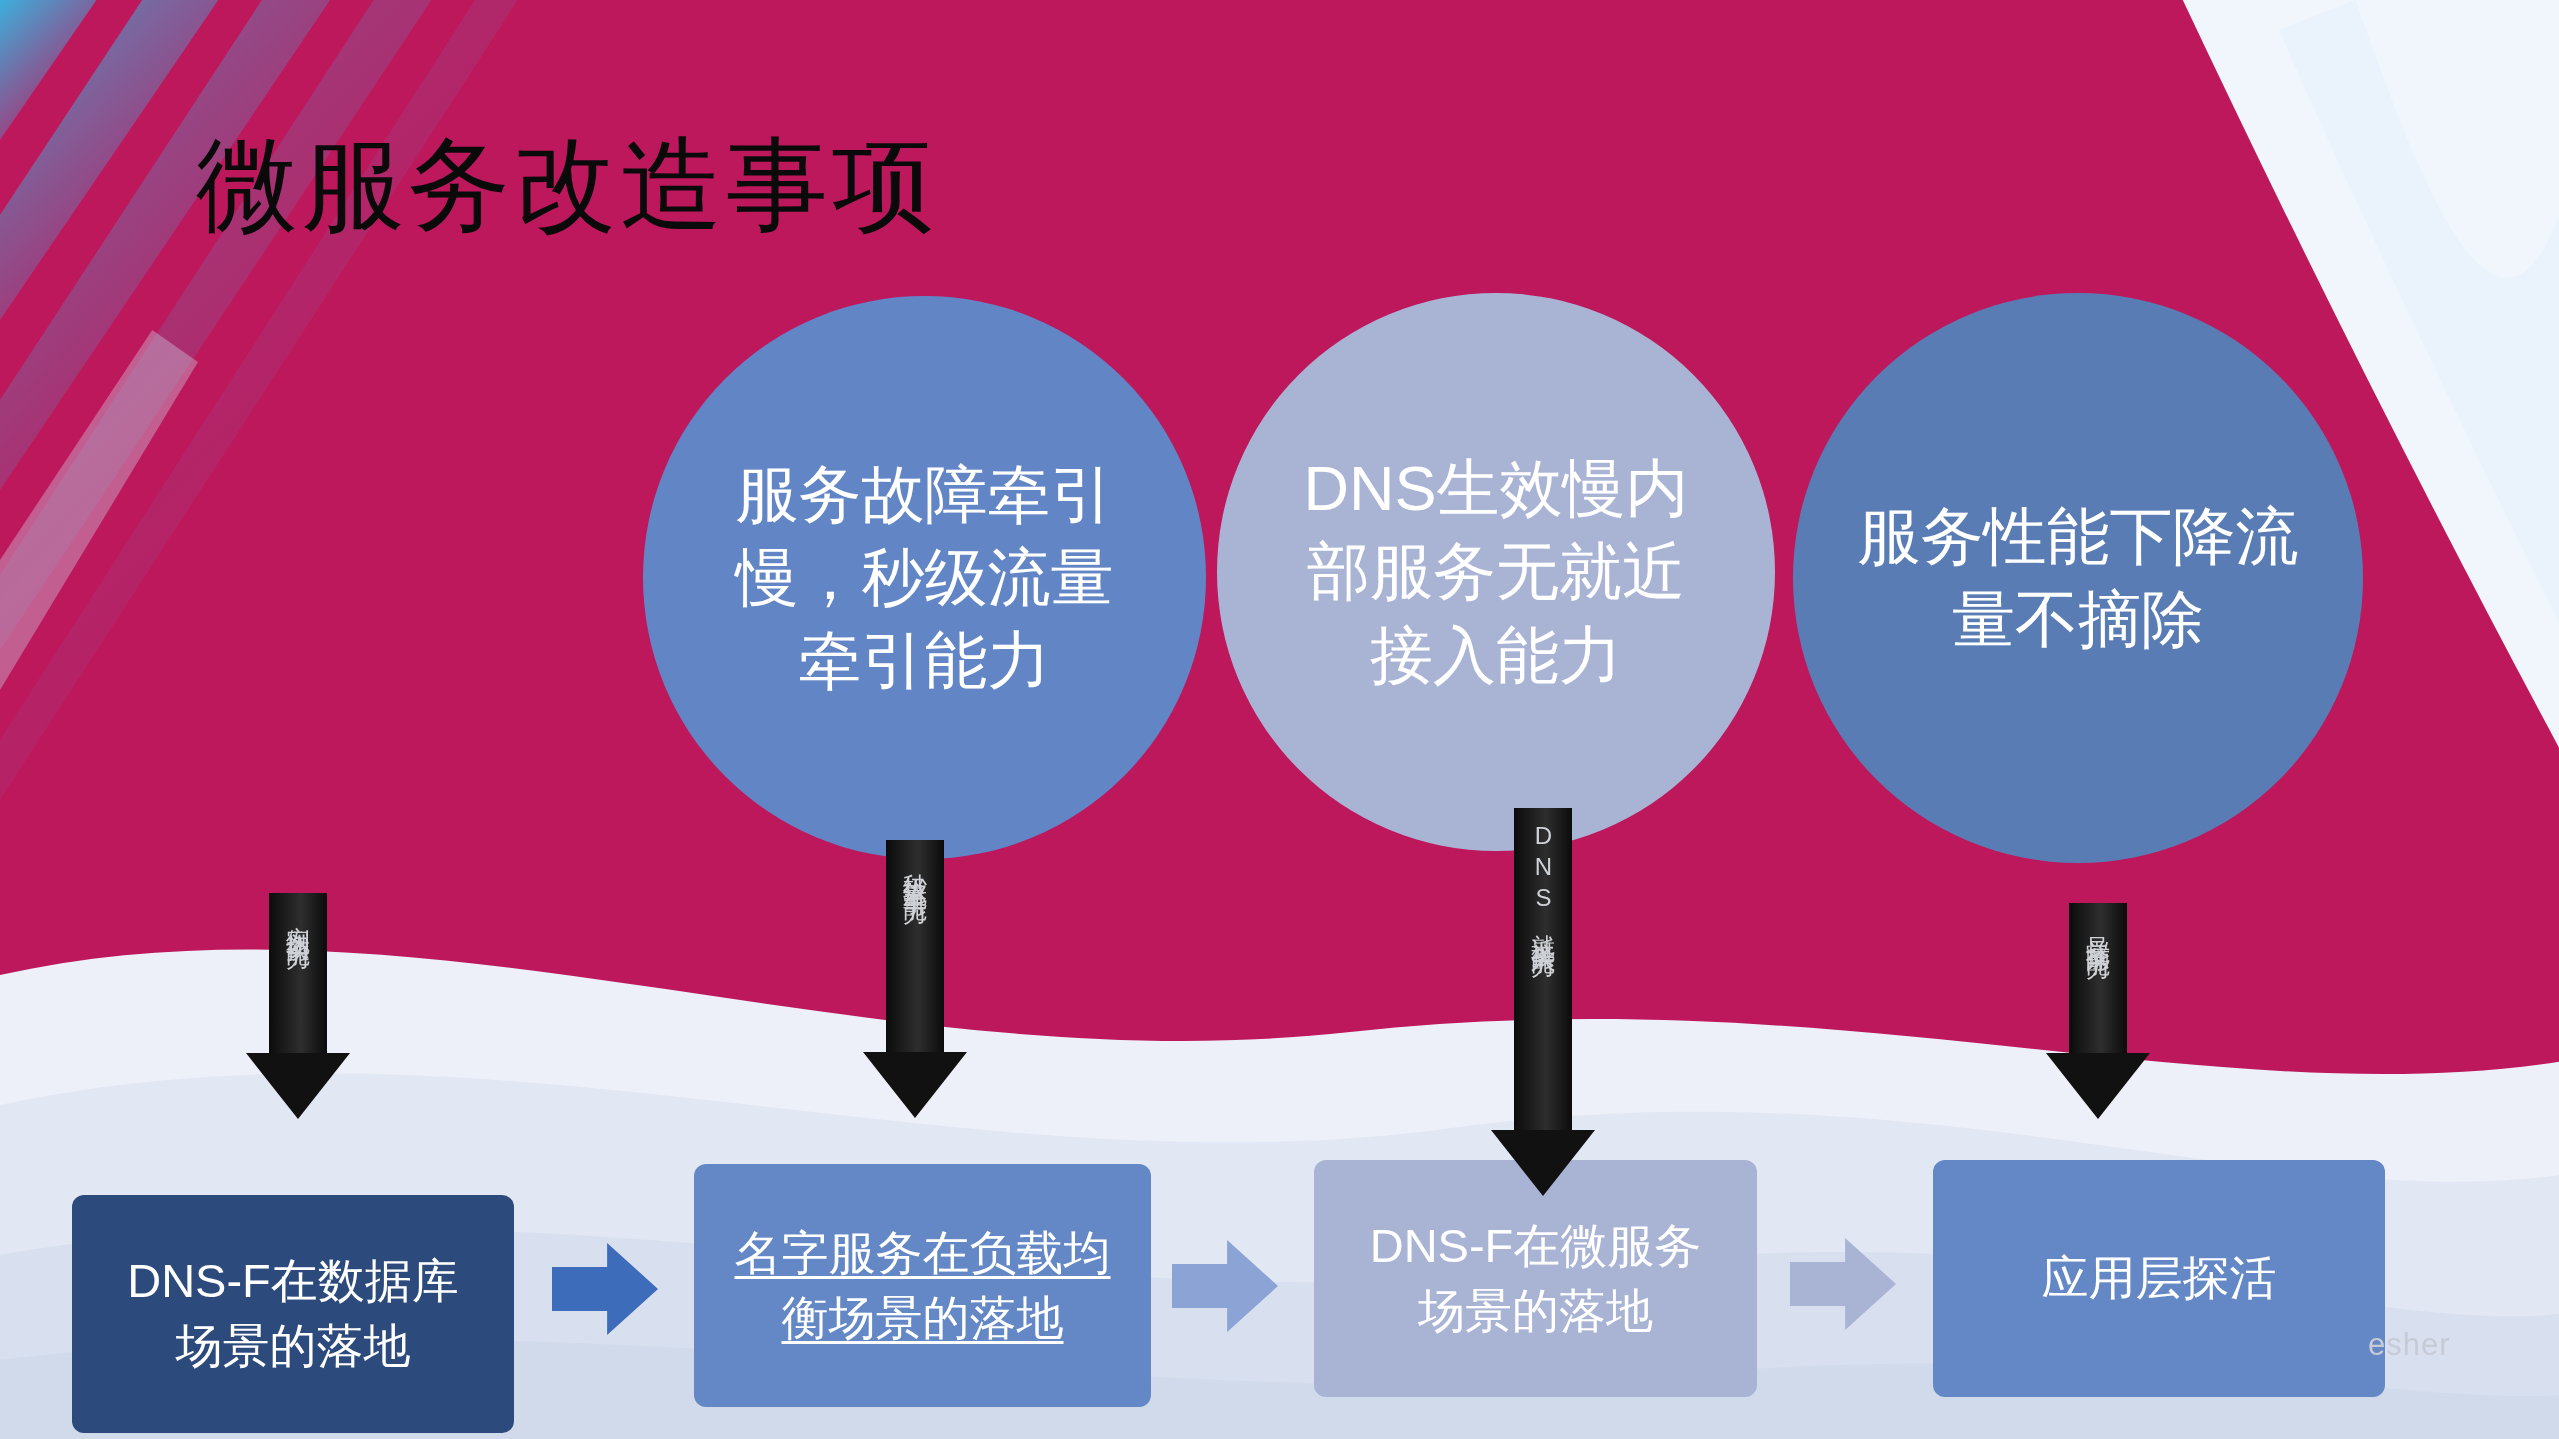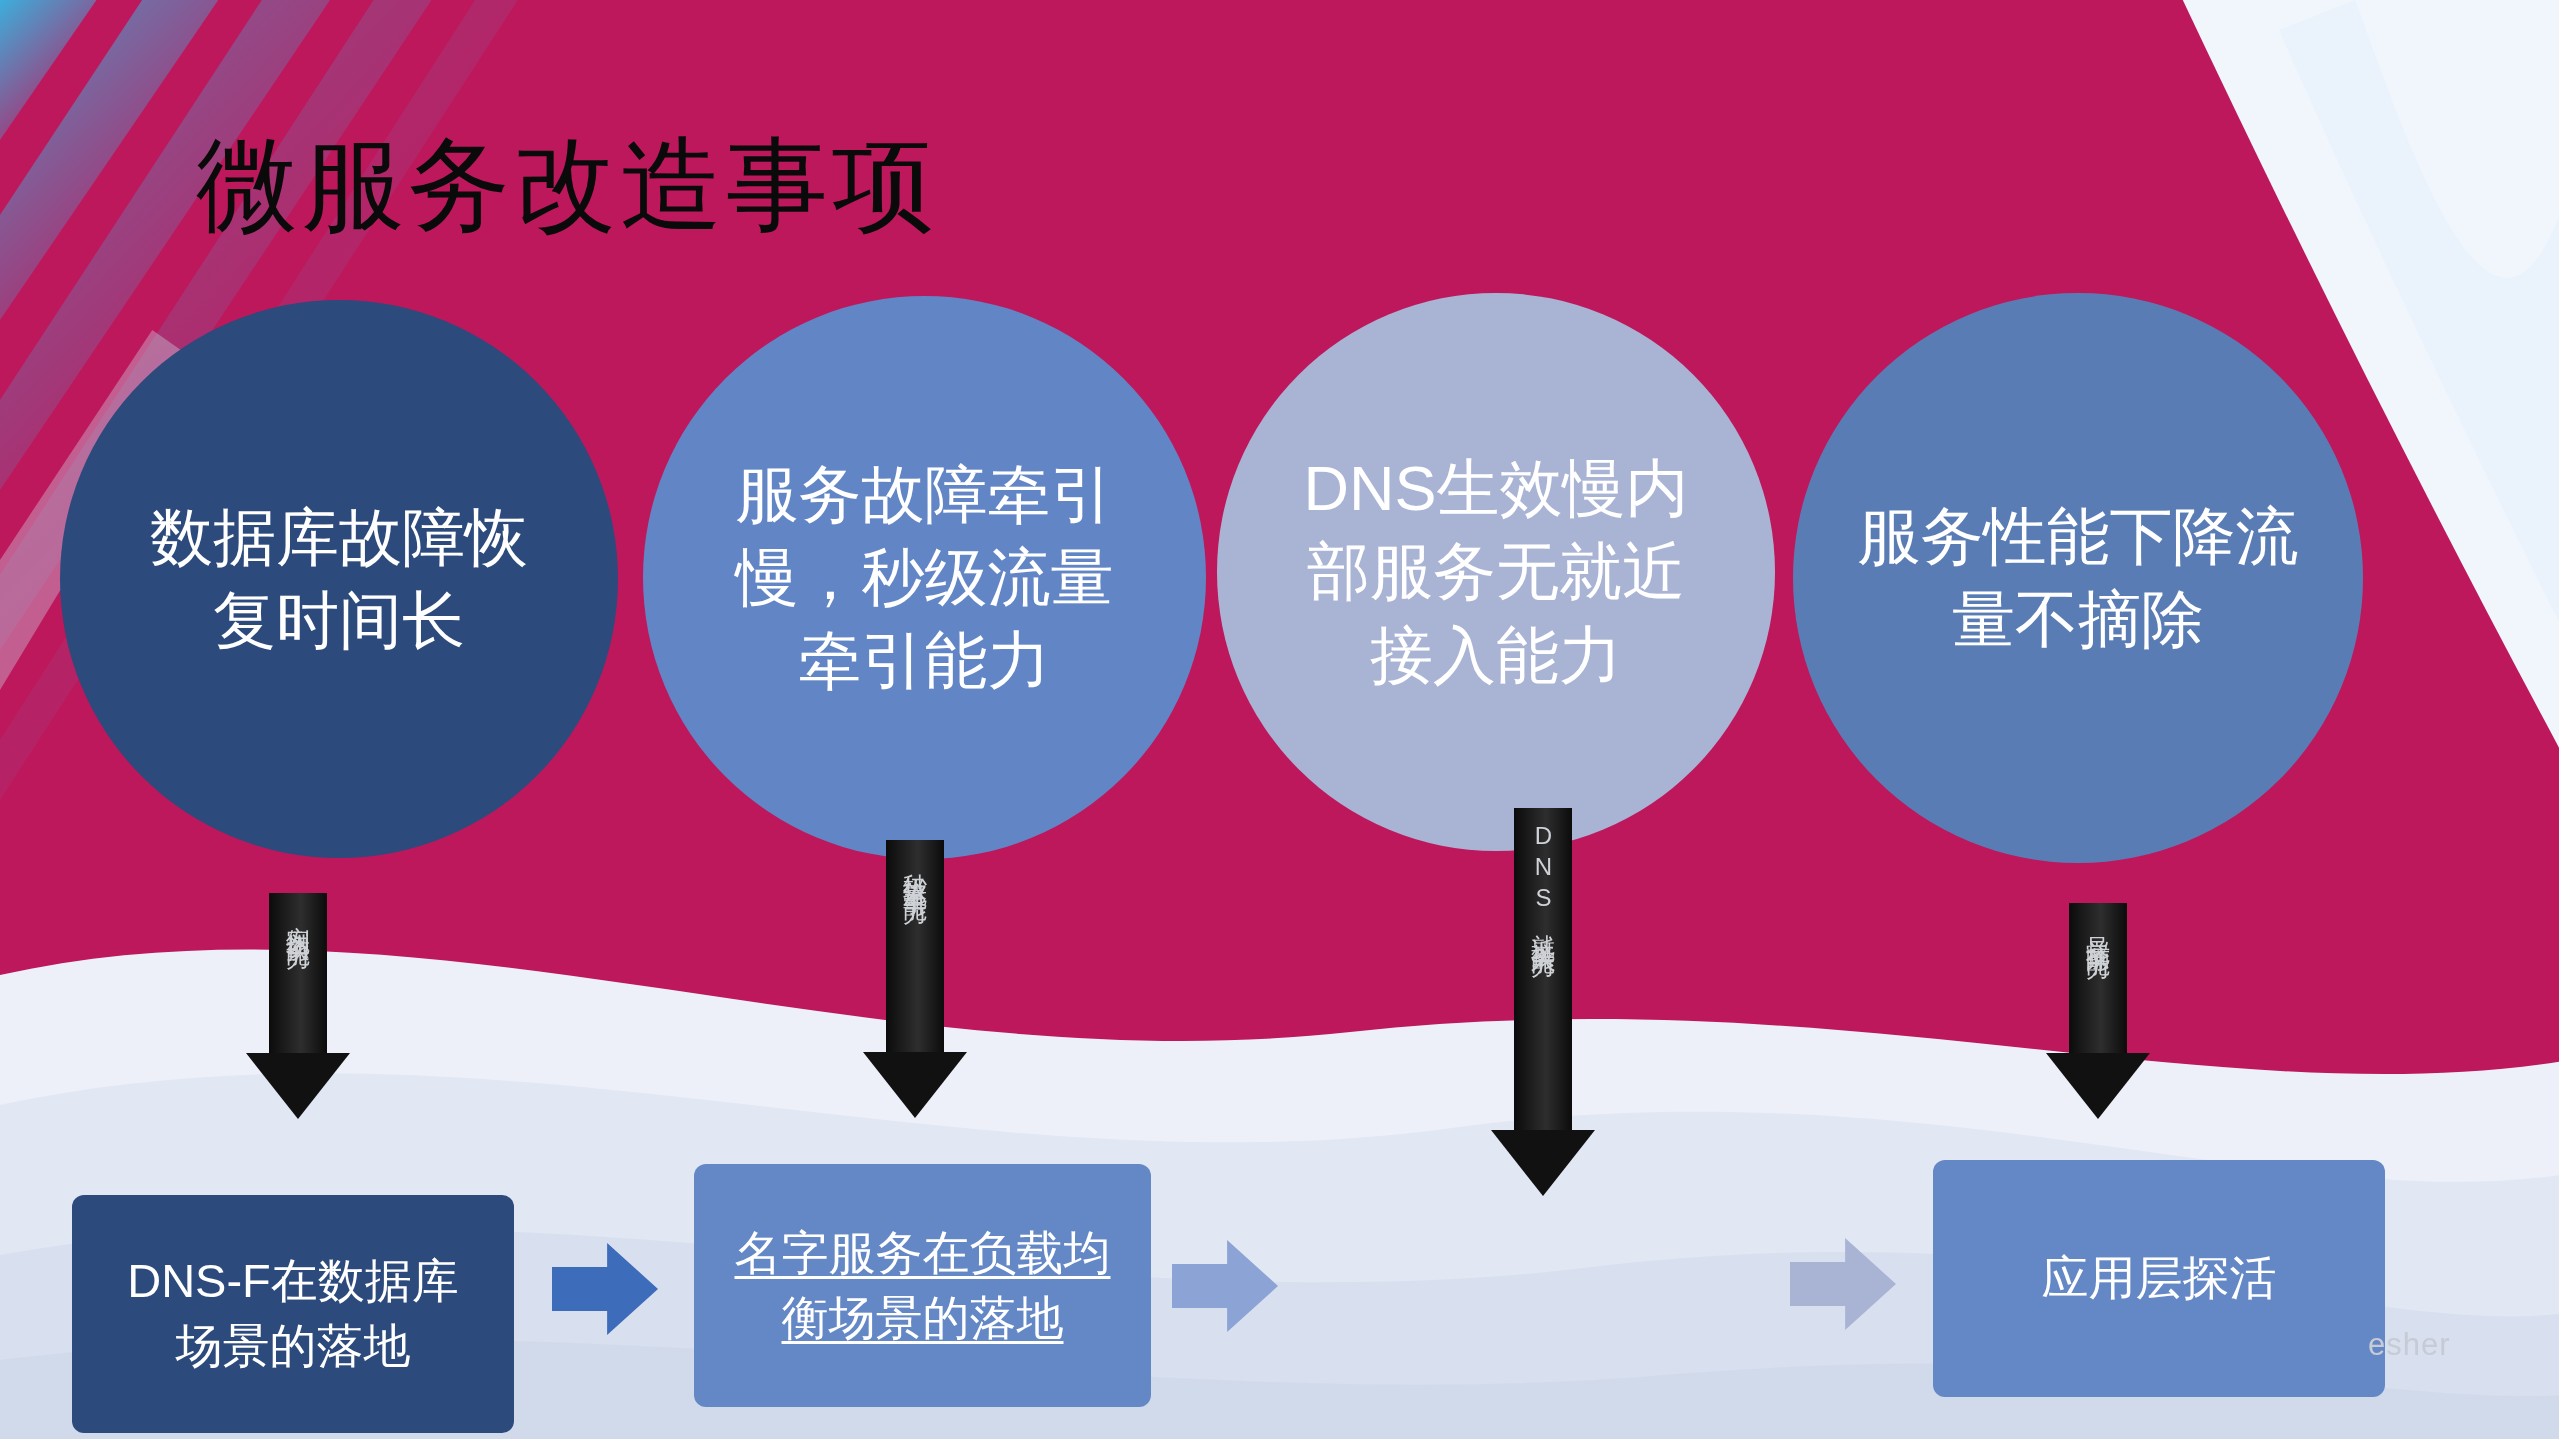--- a/index.html
+++ b/index.html
@@ -101,23 +101,20 @@
     <path d="M0,0 L95,0 L0,140 Z" fill="url(#tealGrad)" opacity="0.95"></path>
     <path d="M140,0 L215,0 L0,320 L0,215 Z" fill="url(#tealGrad)" opacity="0.75"></path>
     <path d="M258,0 L325,0 L0,490 L0,400 Z" fill="url(#tealGrad)" opacity="0.5"></path>
     <path d="M368,0 L425,0 L0,650 L0,575 Z" fill="url(#tealGrad)" opacity="0.32"></path>
     <path d="M468,0 L510,0 L0,800 L0,740 Z" fill="url(#tealGrad)" opacity="0.18"></path>
     <path d="M0,560 L150,330 L195,362 L0,690 Z" fill="#cfe2f1" opacity="0.35"></path>
   </svg>
 
   <div class="slide-title">微服务改造事项</div>
 
-  <div class="circle circle-1" style="background-color: rgb(44, 74, 124);">
-    <span>数据库故障恢复时间长</span>
-  </div>
   <div class="circle circle-2" style="background-color: rgb(98, 133, 198);">
     <span>服务故障牵引慢，秒级流量牵引能力</span>
   </div>
   <div class="circle circle-3" style="background-color: rgb(169, 180, 213);">
     <span>DNS生效慢内部服务无就近接入能力</span>
   </div>
   <div class="circle circle-4" style="background-color: rgb(90, 124, 181);">
     <span>服务性能下降流量不摘除</span>
   </div>
 
@@ -141,20 +138,23 @@
     <div class="head"></div>
     <div class="v-label">异常摘除能力</div>
   </div>
 
   <div class="sol-box box-1" style="background-color: rgb(44, 74, 124);">
     <span>DNS-F在数据库场景的落地</span>
   </div>
   <div class="sol-box box-2" style="background-color: rgb(100, 136, 198);">
     <span class="underlined">名字服务在负载均衡场景的落地</span>
   </div>
+  <div class="sol-box box-3" style="background-color: rgb(169, 180, 213);">
+    <span>DNS-F在微服务场景的落地</span>
+  </div>
   <div class="sol-box box-4" style="background-color: rgb(100, 136, 198);">
     <span>应用层探活</span>
   </div>
 
   <div class="chevron chev-1" style="background-color: rgb(61, 108, 186);"></div>
   <div class="chevron chev-2" style="background-color: rgb(140, 163, 214);"></div>
   <div class="chevron chev-3" style="background-color: rgb(169, 180, 213);"></div>
 
   <div class="watermark">esher</div>
 

